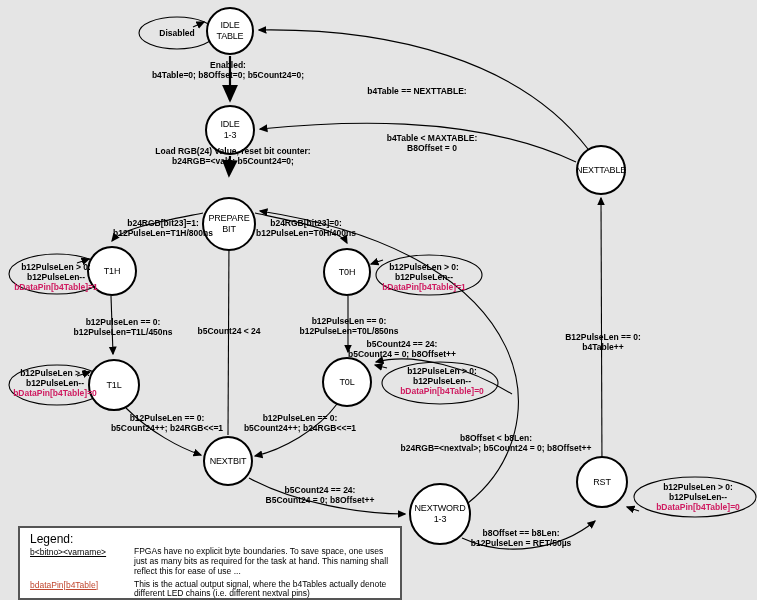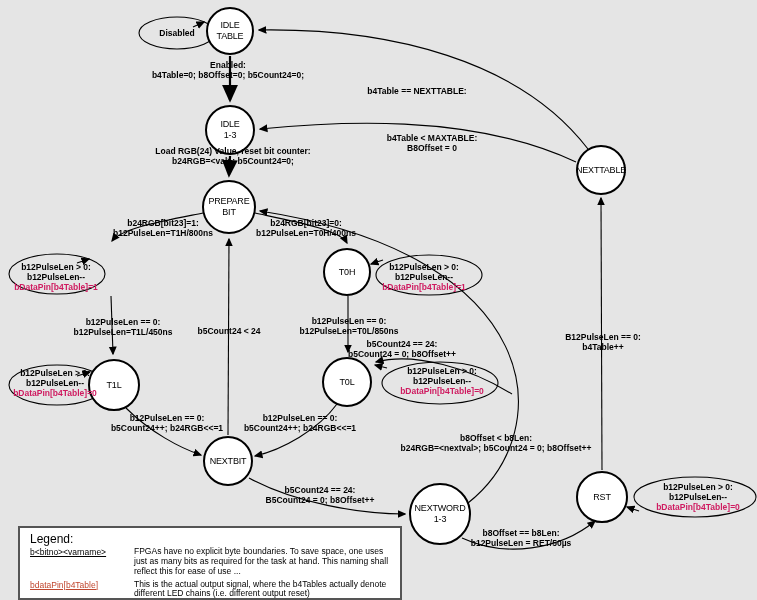--- a/index.html
+++ b/index.html
@@ -64,29 +64,30 @@
       <path d="M 462,538 C 505,558 560,550 595,521" marker-end="url(#arr)"></path>
       <path d="M 602,470 L 601,198" marker-end="url(#arr)"></path>
     </g>
   </svg>
 
   <div id="state-layer">
       <div class="state" style="left: 206px; top: 7px; width: 48px; height: 48px;">IDLE
 TABLE</div>
       <div class="state" style="left: 205px; top: 105px; width: 50px; height: 50px;">IDLE
 1-3</div>
-      <div class="state" style="left: 202px; top: 180px; width: 54px; height: 54px;">PREPARE
+      <div class="state" style="left: 202px; top: 197px; width: 54px; height: 54px;">PREPARE
 BIT</div>
+      <div class="state" style="left: 87px; top: 246px; width: 50px; height: 50px;">T1H</div>
       <div class="state" style="left: 323px; top: 248px; width: 48px; height: 48px;">T0H</div>
       <div class="state" style="left: 88px; top: 359px; width: 52px; height: 52px;">T1L</div>
       <div class="state" style="left: 322px; top: 357px; width: 50px; height: 50px;">T0L</div>
       <div class="state" style="left: 203px; top: 436px; width: 50px; height: 50px;">NEXTBIT</div>
       <div class="state" style="left: 409px; top: 483px; width: 62px; height: 62px;">NEXTWORD
 1-3</div>
-      <div class="state" style="left: 576px; top: 471px; width: 52px; height: 52px;">RST</div>
+      <div class="state" style="left: 576px; top: 456px; width: 52px; height: 52px;">RST</div>
       <div class="state" style="left: 576px; top: 145px; width: 50px; height: 50px;">NEXTTABLE</div>
     </div>
   <div id="label-layer">
       <div class="edge-label" style="left: 177px; top: 33px;"><div>Disabled</div></div>
       <div class="edge-label" style="left: 228px; top: 70px;"><div>Enabled:
 b4Table=0; b8Offset=0; b5Count24=0;</div></div>
       <div class="edge-label" style="left: 417px; top: 91px;"><div>b4Table == NEXTTABLE:</div></div>
       <div class="edge-label" style="left: 420px; top: 143px; margin-left: 12px;"><div>b4Table &lt; MAXTABLE:
 B8Offset = 0</div></div>
       <div class="edge-label" style="left: 233px; top: 156px;"><div>Load RGB(24) Value, reset bit counter:
@@ -128,17 +129,17 @@
 
   <div class="legend">
     <div class="legend-title">Legend:</div>
     <div class="legend-grid">
       <div class="lterm">b&lt;bitno&gt;&lt;varname&gt;</div>
       <div class="ldesc">FPGAs have no explicit byte boundaries. To save space, one uses
 just as many bits as required for the task at hand. This naming shall
 reflect this for ease of use ...</div>
       <div class="lterm" style="color: rgb(192, 70, 46);">bdataPin[b4Table]</div>
       <div class="ldesc">This is the actual output signal, where the b4Tables actually denote
-different LED chains (i.e. different output reset)</div>
+different LED chains (i.e. different nextval pins)</div>
     </div>
   </div>
 
 </div>
 
 </body></html>

